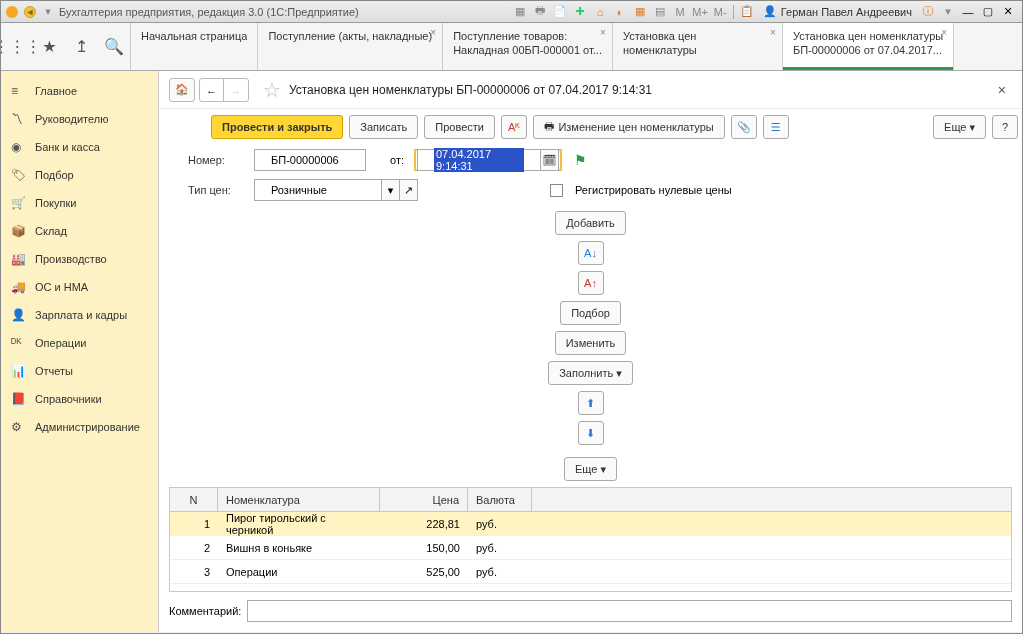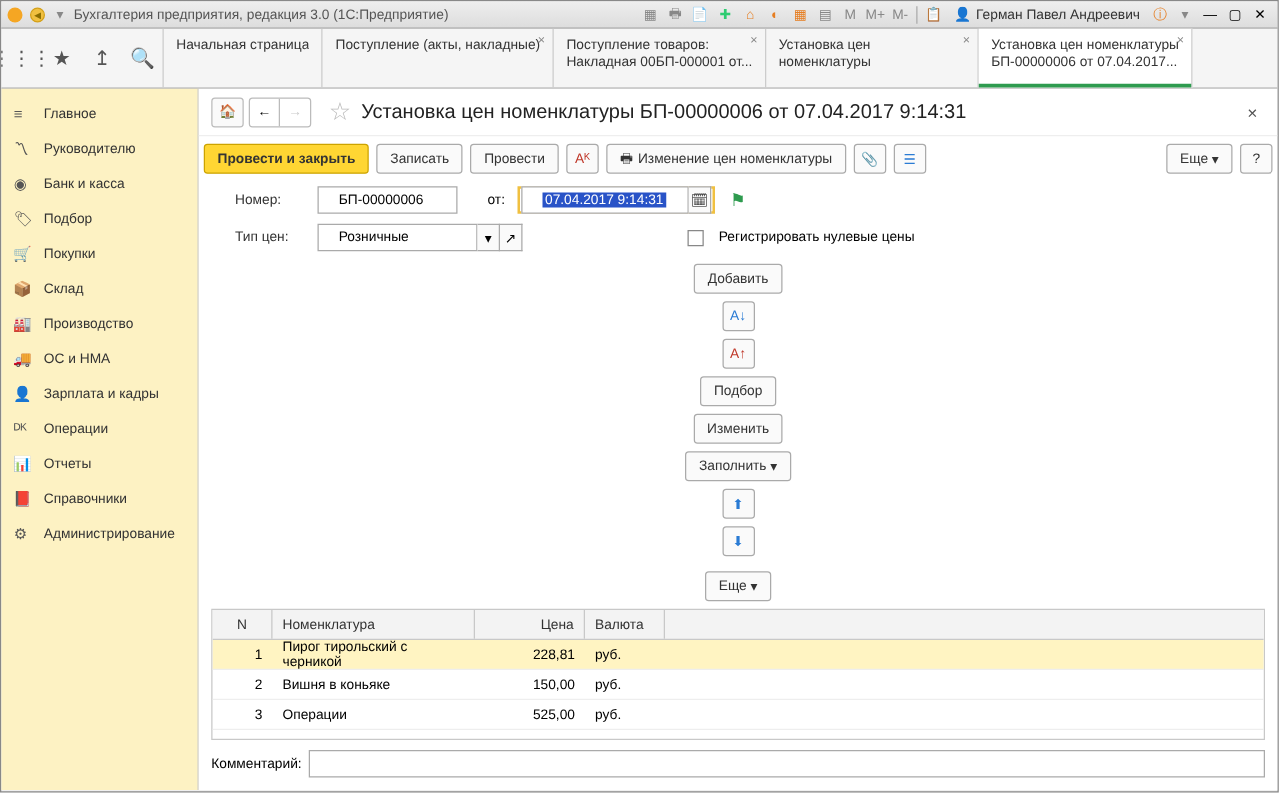--- a/index.html
+++ b/index.html
@@ -42,35 +42,35 @@
 .sidebar .item .s-icon { width: 16px; margin-right: 8px; color: #555; font-size: 12px; }
 
 
 .content { flex: 1; background: #fff; display: flex; flex-direction: column; }
 .docheader { height: 38px; display: flex; align-items: center; padding: 0 10px; border-bottom: 1px solid #eee; }
 .docheader .icon-btn { width: 26px; height: 24px; border: 1px solid #bbb; border-radius: 3px; background: #fafafa; display: inline-flex; align-items: center; justify-content: center; margin-right: 4px; }
 .docheader .nav-group { display: flex; border: 1px solid #bbb; border-radius: 3px; margin-right: 6px; }
 .docheader .nav-group .half { width: 24px; height: 22px; display:flex; align-items:center; justify-content:center; }
 .docheader .nav-group .half:first-child { border-right: 1px solid #bbb; }
 .docheader .star { font-size: 20px; color: #bbb; margin: 0 8px; }
-.docheader h1 { font-size: 16px; font-weight: normal; color: #222; }
+.docheader h1 { font-size: 12px; font-weight: normal; color: #222; }
 .docheader .close-x { margin-left: auto; color: #555; font-size: 14px; padding: 0 6px; }
 
-.toolbar { display: flex; align-items: center; padding: 6px 4px; gap: 6px; }
+.toolbar { display: flex; align-items: center; padding: 6px 4px; gap: 6px; margin-left: 48px; }
 .btn { height: 24px; border: 1px solid #aaa; border-radius: 3px; background: #fafafa; padding: 0 10px; display: inline-flex; align-items: center; color: #333; cursor: pointer; }
 .btn.primary { background: #ffd633; border-color: #cca300; font-weight: bold; }
 .btn.small { padding: 0 6px; width: 26px; justify-content: center; }
 .toolbar .gap { flex: 1; }
 
 .formrow { display: flex; align-items: center; padding: 4px 10px; gap: 6px; margin-left: 19px; }
 .formrow .label { width: 60px; color: #333; }
 .input { height: 22px; border: 1px solid #aaa; background: #fff; padding: 0 16px; display: flex; align-items: center; }
 .input.num { width: 112px; }
 .input.dt-wrap { border: 2px solid #f0c040; padding: 1px; }
-.input.date { width: 134px; border: 1px solid #aaa; }
+.input.date { width: 124px; border: 1px solid #aaa; }
 .input.date .sel { background: #2953c7; color: #fff; padding: 0 2px; }
 .drop-btn { width: 18px; height: 22px; border: 1px solid #aaa; border-left: none; display:flex; align-items:center; justify-content:center; background:#fafafa; }
 .select-wrap { display: flex; }
 .select-wrap .input { width: 128px; }
 .checkbox { width: 13px; height: 13px; border: 1px solid #888; background: #fff; margin-right: 6px; }
 .green-flag { color: #2e9b4f; font-size: 14px; margin-left: 6px; }
 
 .tbltoolbar { display: flex; align-items: center; padding: 6px 10px; gap: 6px; flex-direction: column; }
 
 .tablearea { margin: 0 10px; border: 1px solid #c8c8c8; flex: 1; overflow: auto; background: #fff; }

